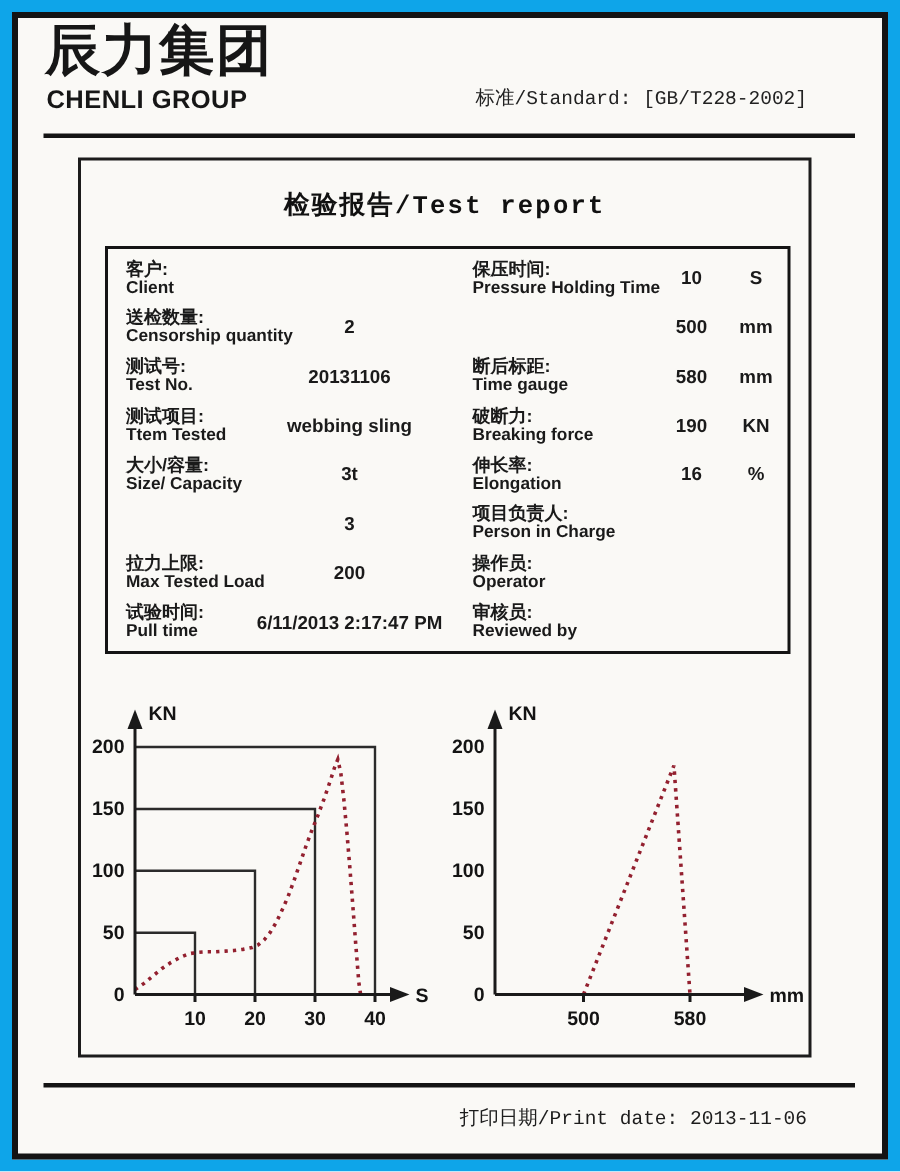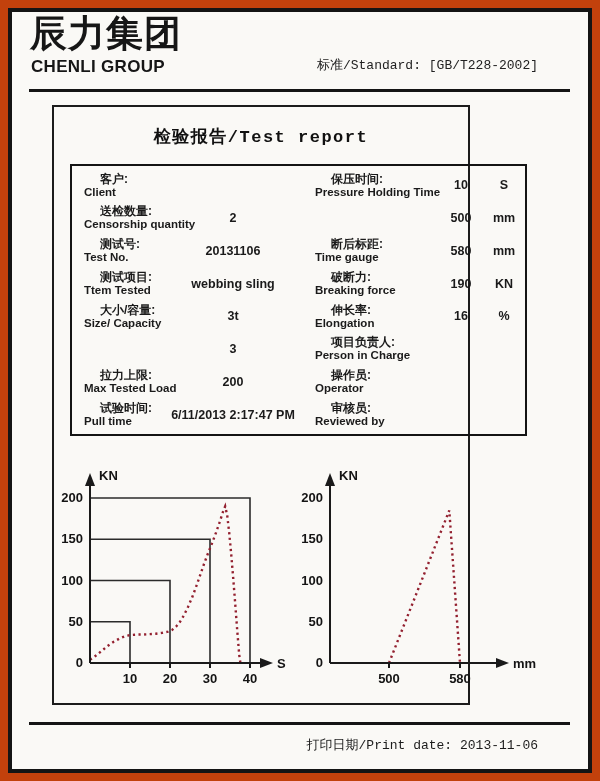--- a/index.html
+++ b/index.html
@@ -1,40 +1,40 @@
 <!DOCTYPE html>
 <html><head>
 <meta charset="utf-8">
 <style>
   html,body{margin:0;padding:0;background:#ffffff;}
-  .page{position:relative;width:600px;height:781px;background:#c2410c;overflow:hidden;
+  .page{position:relative;width:600px;height:781px;background:#0ea5e9;overflow:hidden;
         font-family:"Liberation Sans", sans-serif;color:#1a1a1a;}
   .frame{position:absolute;left:8px;top:8px;width:584px;height:765px;
          border:4px solid #141414;background:#faf9f6;box-sizing:border-box;}
   .content{position:absolute;inset:0;}
   .abs{position:absolute;}
 
   .logo-cn{left:30px;top:14px;font-size:37px;font-weight:900;letter-spacing:1px;color:#161616;line-height:1.1;}
   .logo-en{left:31px;top:57px;font-size:17px;font-weight:800;letter-spacing:0.3px;color:#161616;}
   .standard{right:62px;top:56px;font-family:"Liberation Mono", monospace;font-size:13px;color:#222;white-space:nowrap;}
   .rule-top{left:29px;top:89px;width:541px;height:3px;background:#141414;}
   .rule-bottom{left:29px;top:722px;width:541px;height:3px;background:#141414;}
   .print-line{right:62px;top:736px;font-family:"Liberation Mono", monospace;font-size:13px;color:#1c1c1c;white-space:nowrap;}
 
-  .report-box{left:52px;top:105px;width:418px;height:600px;border:2px solid #1c1c1c;box-sizing:border-box;}
+  .report-box{left:52px;top:105px;width:489px;height:600px;border:2px solid #1c1c1c;box-sizing:border-box;}
   .report-title{left:0;right:0;top:18px;text-align:center;font-family:"Liberation Mono", monospace;
                 font-size:17px;font-weight:600;letter-spacing:1.5px;color:#111;}
 
   .table-box{left:16px;top:57px;width:457px;height:272px;border:2px solid #141414;box-sizing:border-box;}
   .t-col{position:absolute;top:3px;bottom:3px;display:flex;flex-direction:column;}
   .col-left{left:12px;width:222px;}
   .col-right{left:243px;width:208px;}
   .t-row{position:relative;flex:1;display:flex;align-items:center;}
   .t-label{line-height:1.18;}
-  .t-cn{font-size:12px;font-weight:bold;margin-left:16px;}
+  .t-cn{font-size:12px;font-weight:bold;}
   .t-en{font-size:11.5px;font-weight:bold;}
   .t-val,.t-unit{position:absolute;top:50%;transform:translateY(-50%);text-align:center;
                  font-size:12.5px;font-weight:bold;white-space:nowrap;}
   .col-left .t-val{left:74px;width:150px;}
   .col-right .t-val{left:116px;width:60px;}
   .col-right .t-unit{left:168px;width:42px;}
 
   .chart{position:absolute;width:250px;height:240px;}
   #chart1{left:1px;top:353px;}
   #chart2{left:246px;top:353px;}

